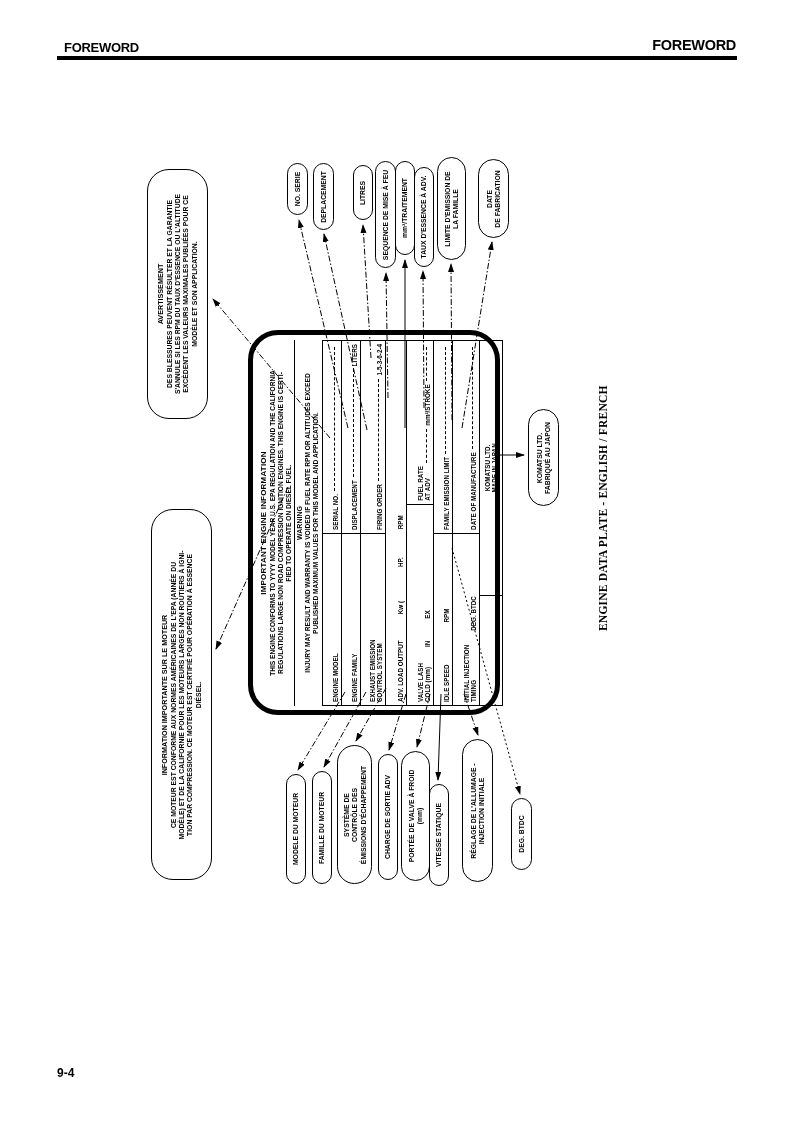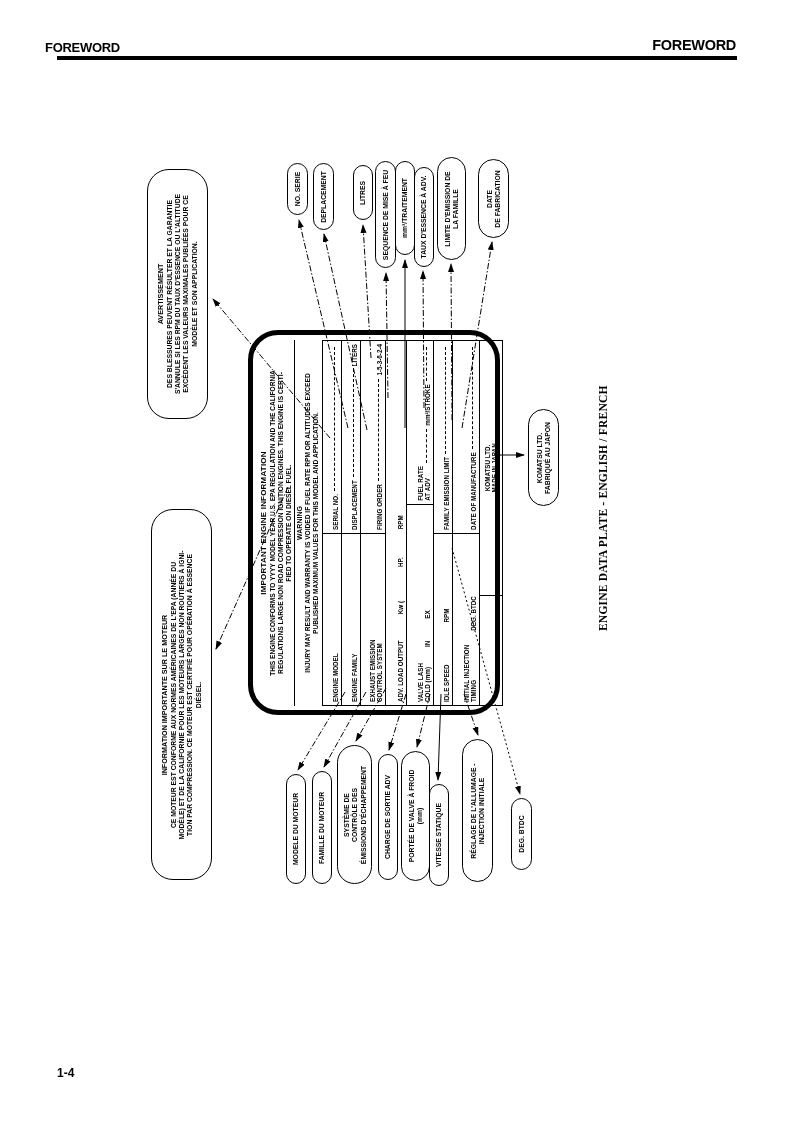--- a/index.html
+++ b/index.html
@@ -1,19 +1,19 @@
 <!DOCTYPE html>
 <html><head>
 <meta charset="utf-8">
 <style>
   html,body{margin:0;padding:0;background:#e8e8e8;}
   .page{position:relative;width:793px;height:1123px;background:#ffffff;overflow:hidden;
         font-family:"Liberation Sans",sans-serif;color:#000;}
   
-  .hdr{position:absolute;top:40px;left:45px;right:57px;height:20px;}
+  .hdr{position:absolute;top:40px;left:64px;right:57px;height:20px;}
   .hdr .hl{position:absolute;left:0;top:0;font-size:13px;font-weight:bold;letter-spacing:-0.3px;}
   .hdr .hr{position:absolute;right:0;top:-3px;font-size:14.5px;font-weight:bold;letter-spacing:-0.3px;}
   .hrule{position:absolute;top:56px;left:57px;width:680px;height:3.5px;background:#000;}
   
   .plate{position:absolute;left:248px;top:330px;width:252px;height:385px;border:5px solid #000;
          border-radius:30px;box-sizing:border-box;background:#fff;z-index:1;}
   .plate-inner{position:absolute;left:50%;top:50%;width:366px;height:232px;
          transform:translate(-50%,-50%) rotate(-90deg);}
   .p-title{font-size:8px;font-weight:bold;text-align:center;letter-spacing:.2px;margin-top:1px;}
   .p-par{font-size:6.6px;font-weight:bold;text-align:center;line-height:1.18;margin-top:1px;}
@@ -301,14 +301,14 @@
         </div>
       </div>
       <div class="bubble capsule" style="left: 511px; top: 798px; width: 21px; height: 72px;">
         <div class="rot">
           <div class="bl">DEG. BTDC</div>
         </div>
       </div>
     </div>
 
   <div class="caption">ENGINE DATA PLATE - ENGLISH / FRENCH</div>
-  <div class="pagenum">1-4</div>
+  <div class="pagenum">9-4</div>
 </div>
 
 </body></html>

